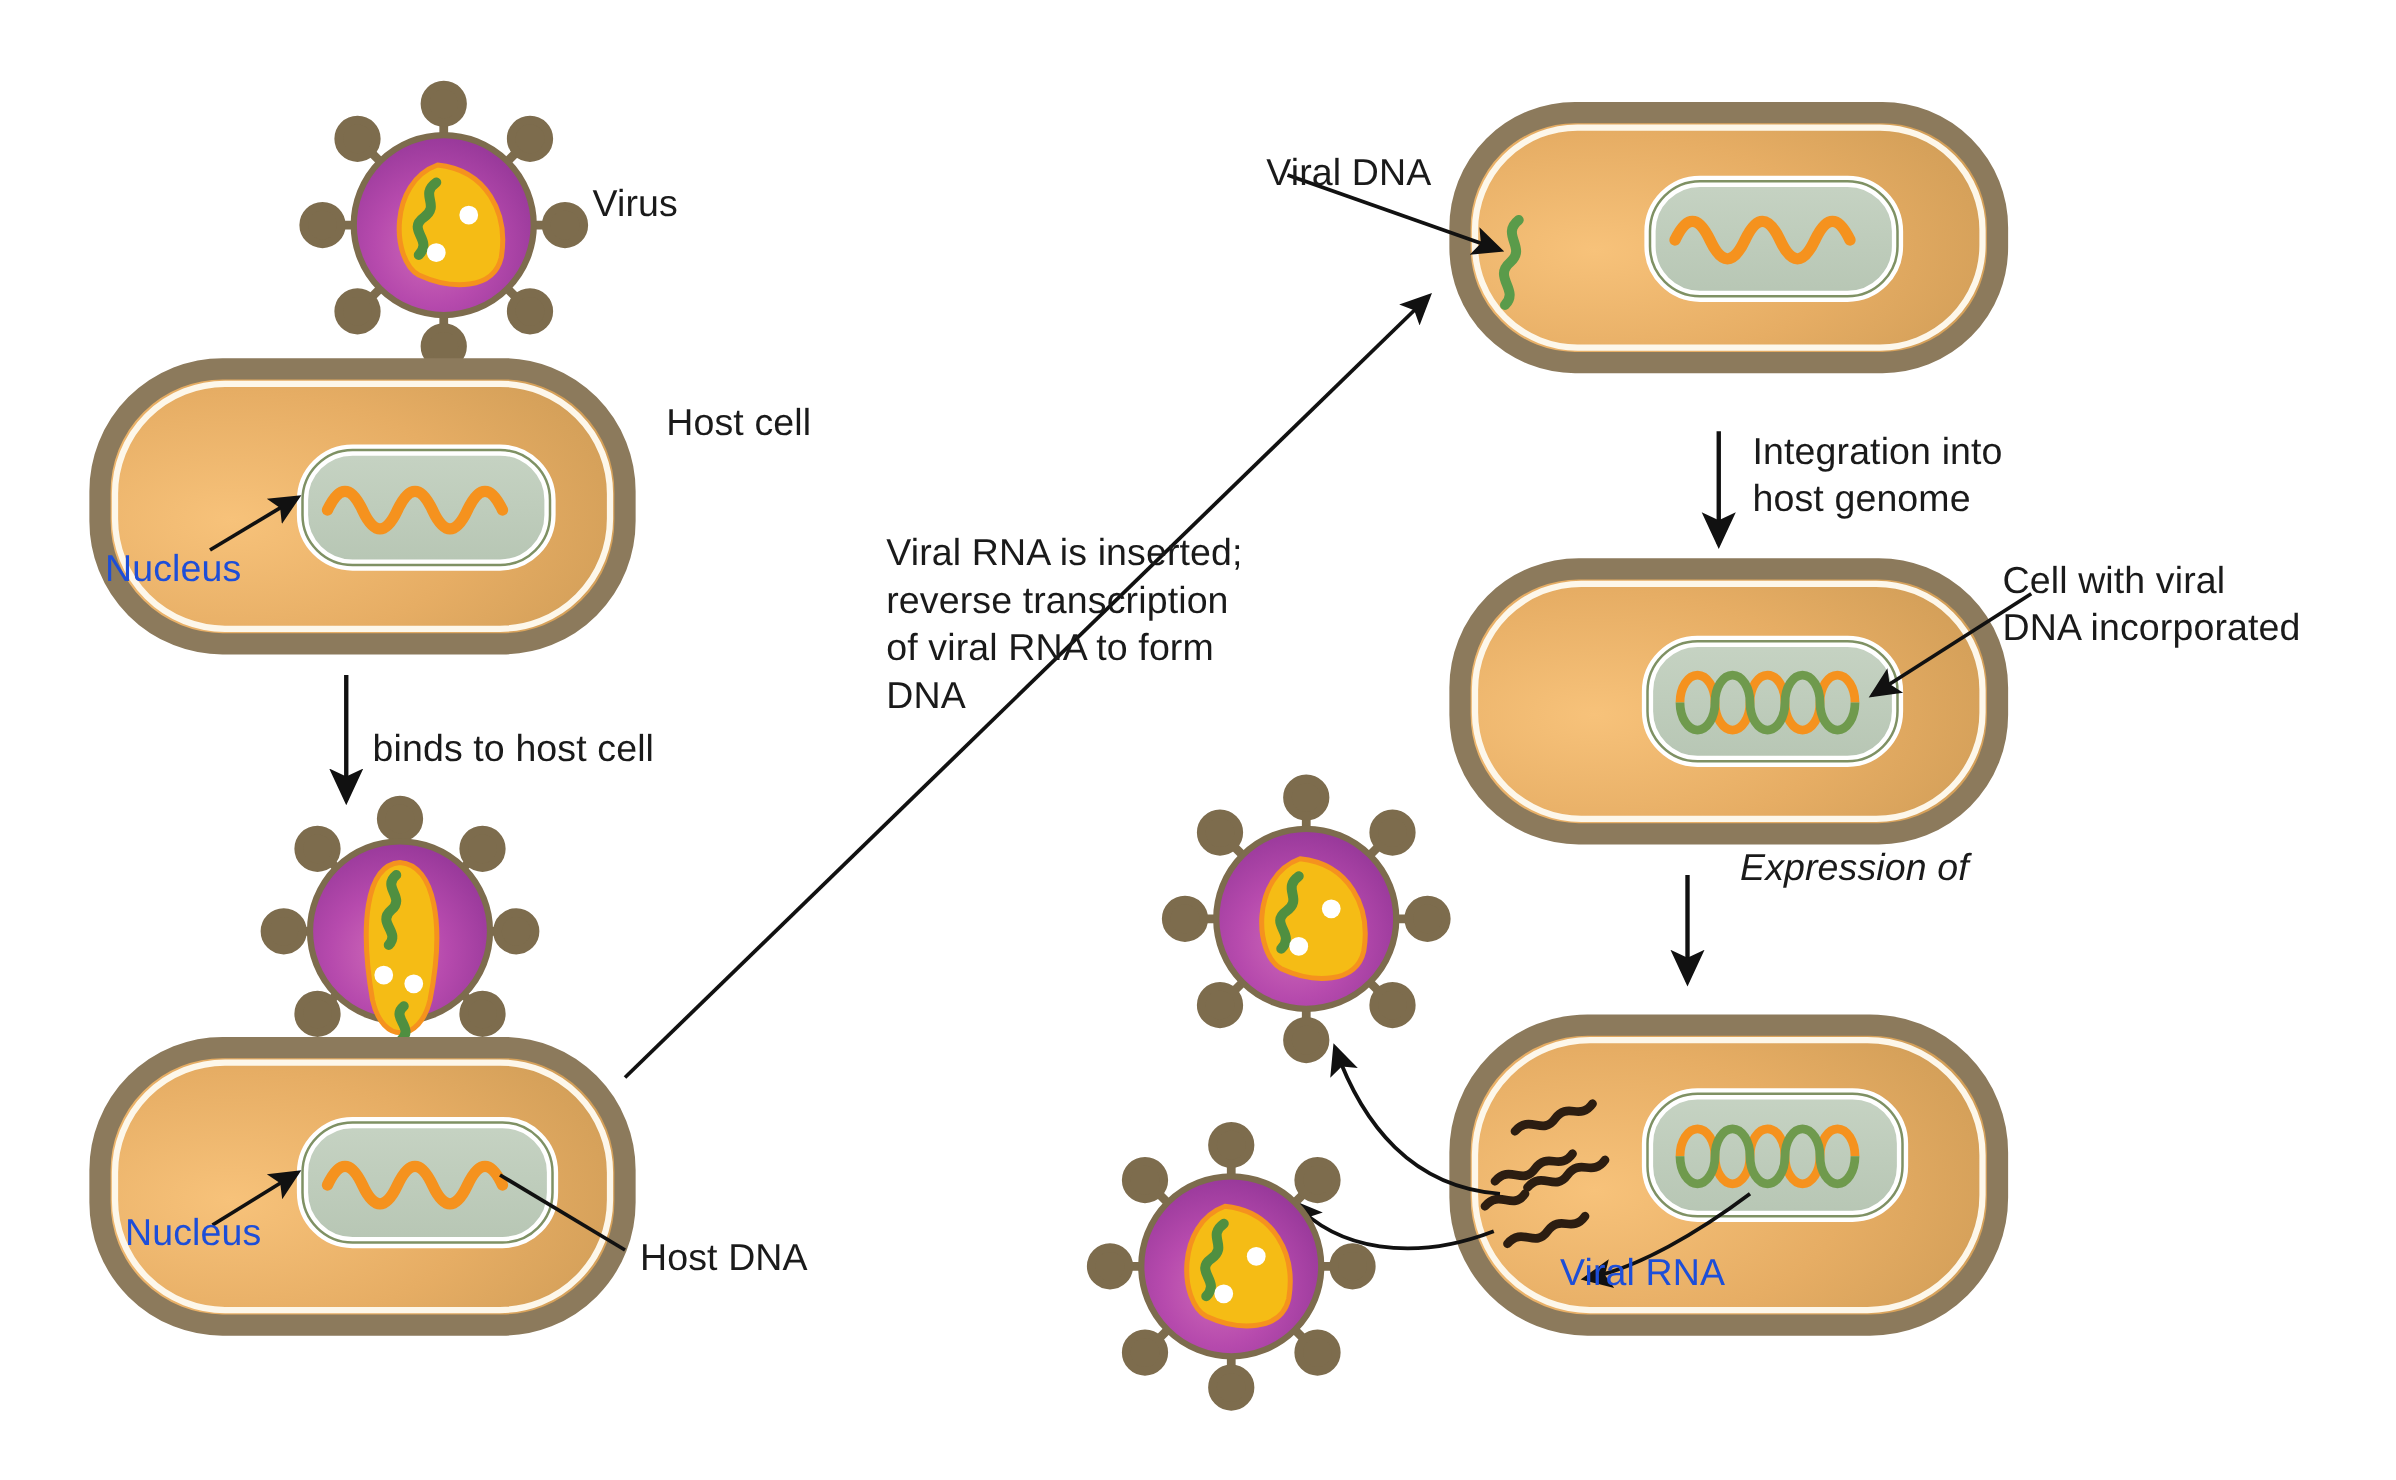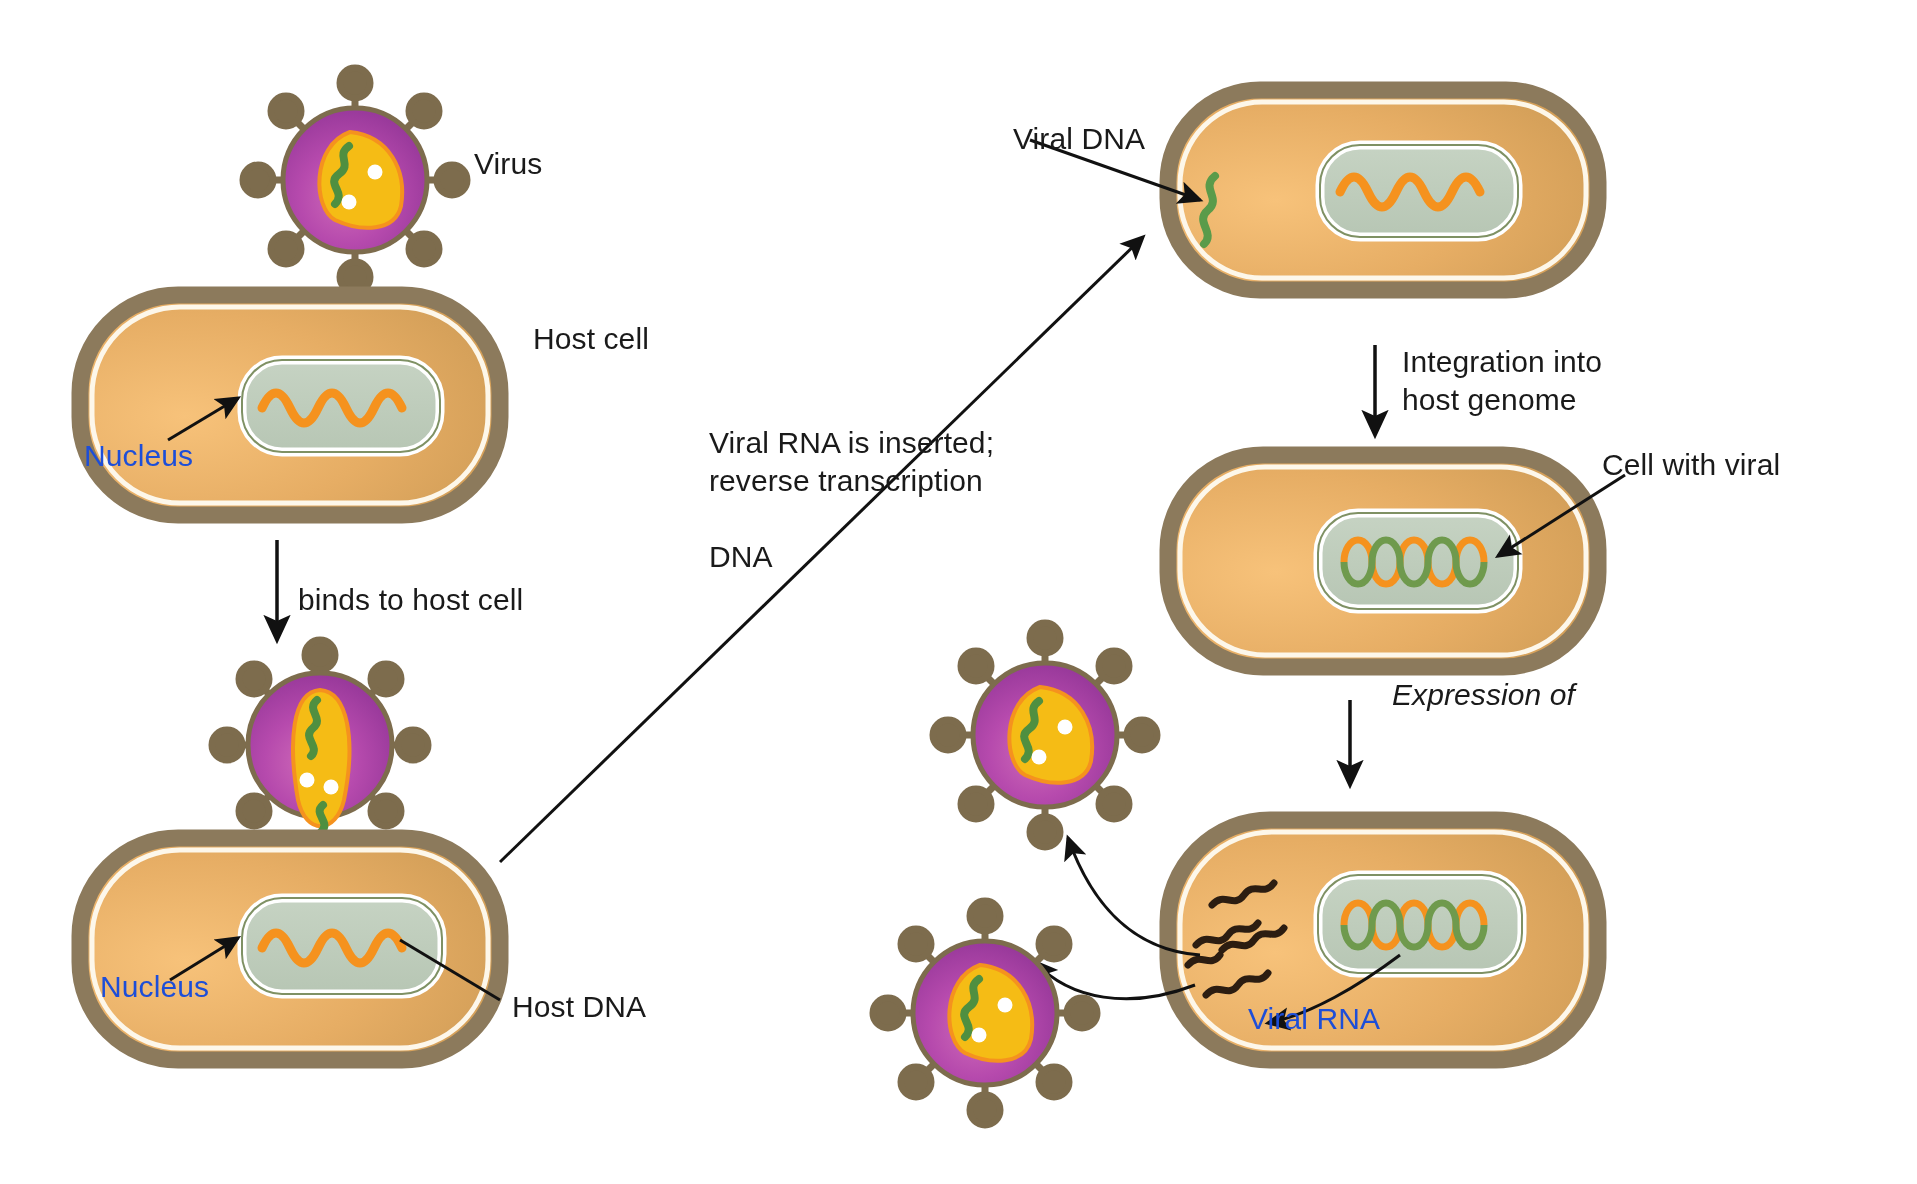--- a/index.html
+++ b/index.html
@@ -219,25 +219,27 @@
   <div class="lbl dark" style="left:84px;top:437px;">Nucleus</div>
 
   <div class="lbl" style="left:298px;top:581px;">binds to host cell</div>
 
   <div class="lbl dark" style="left:100px;top:968px;">Nucleus</div>
 
   <div class="lbl" style="left:512px;top:988px;">Host DNA</div>
 
   <div class="lbl" style="left:709px;top:424px;">Viral RNA is inserted;</div>
   <div class="lbl" style="left:709px;top:462px;">reverse transcription</div>
+  <div class="lbl" style="left:709px;top:500px;">of viral RNA to form</div>
   <div class="lbl" style="left:709px;top:538px;">DNA</div>
 
   <div class="lbl" style="left:1013px;top:120px;">Viral DNA</div>
 
   <div class="lbl" style="left:1402px;top:343px;">Integration into</div>
   <div class="lbl" style="left:1402px;top:381px;">host genome</div>
 
   <div class="lbl" style="left:1602px;top:446px;">Cell with viral</div>
+  <div class="lbl" style="left:1602px;top:484px;">DNA incorporated</div>
 
   <div class="lbl" style="left:1392px;top:676px;font-style:italic;">Expression of</div>
 
   <div class="lbl dark" style="left:1248px;top:1000px;">Viral RNA</div>
 </div>
 
 </body></html>

